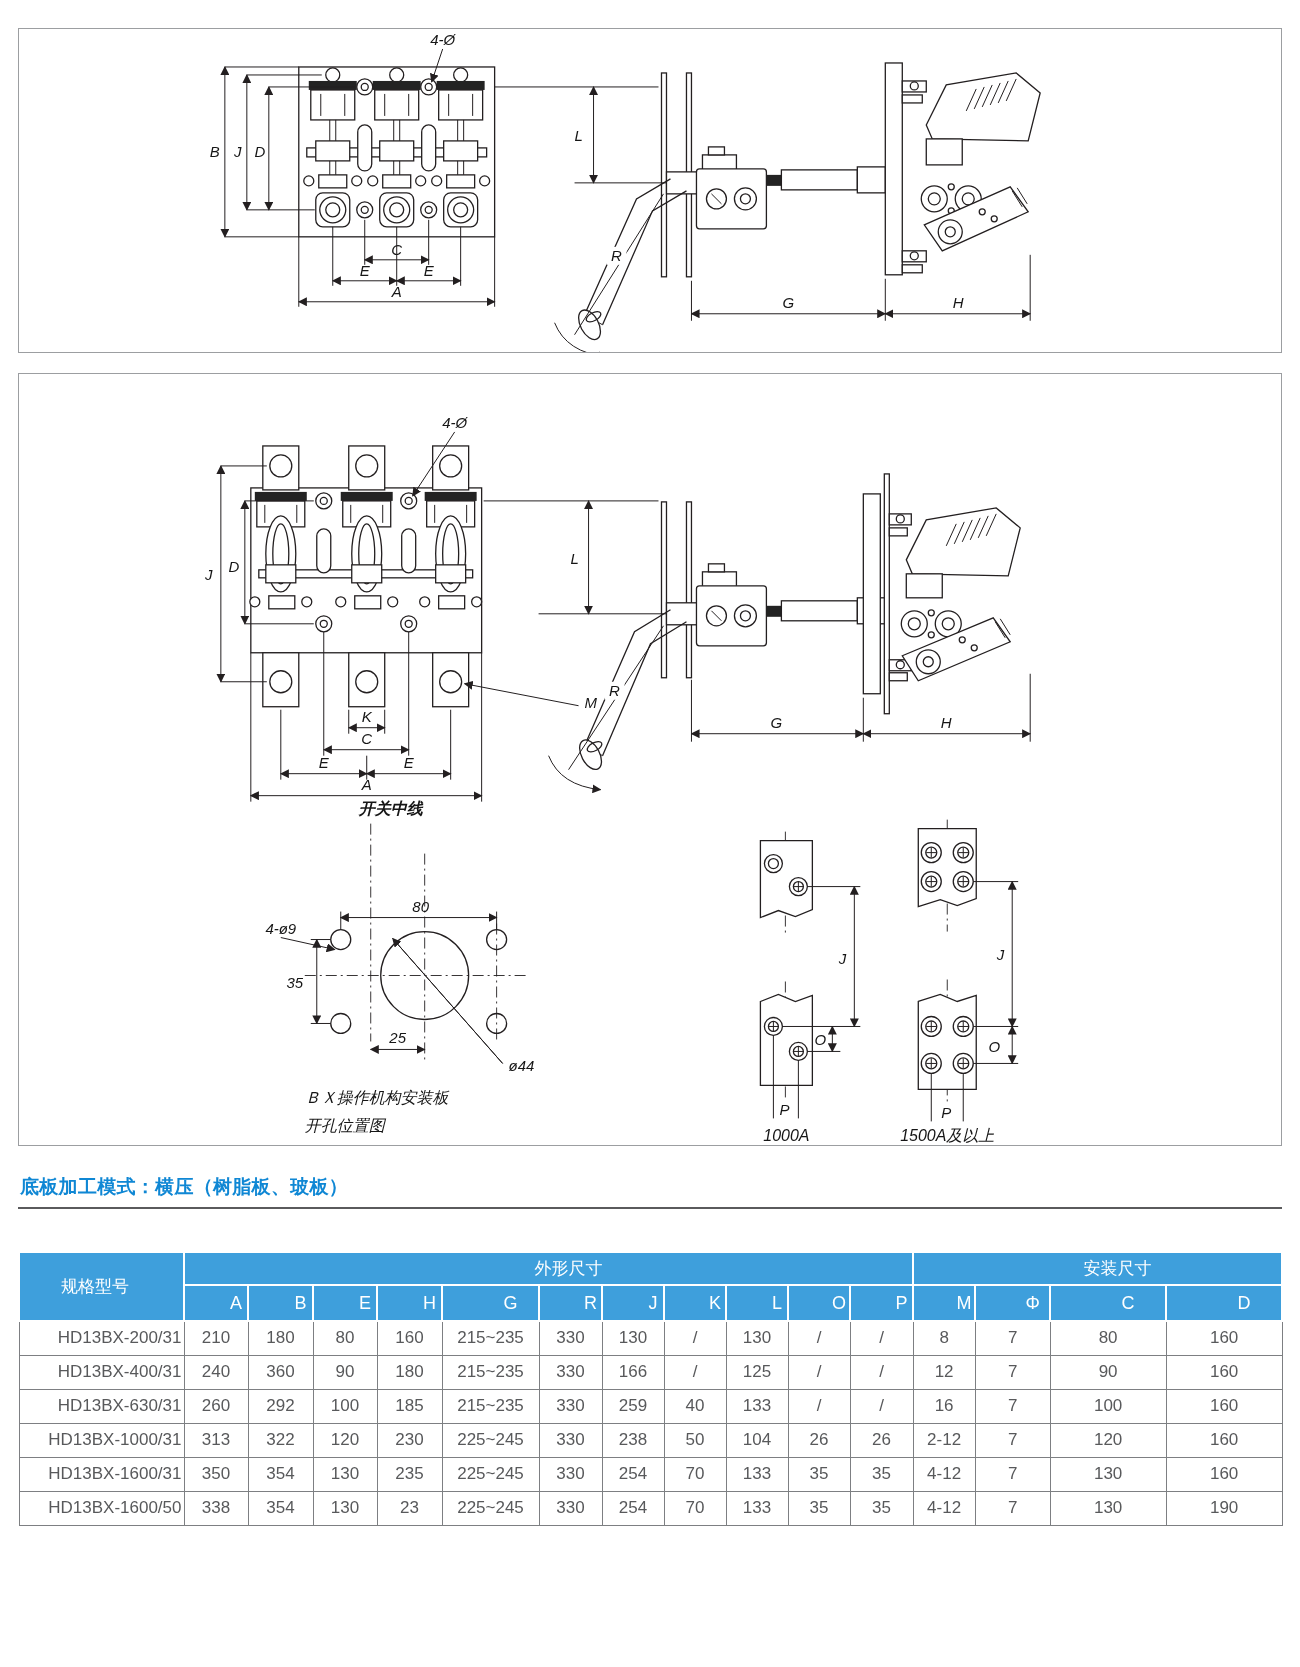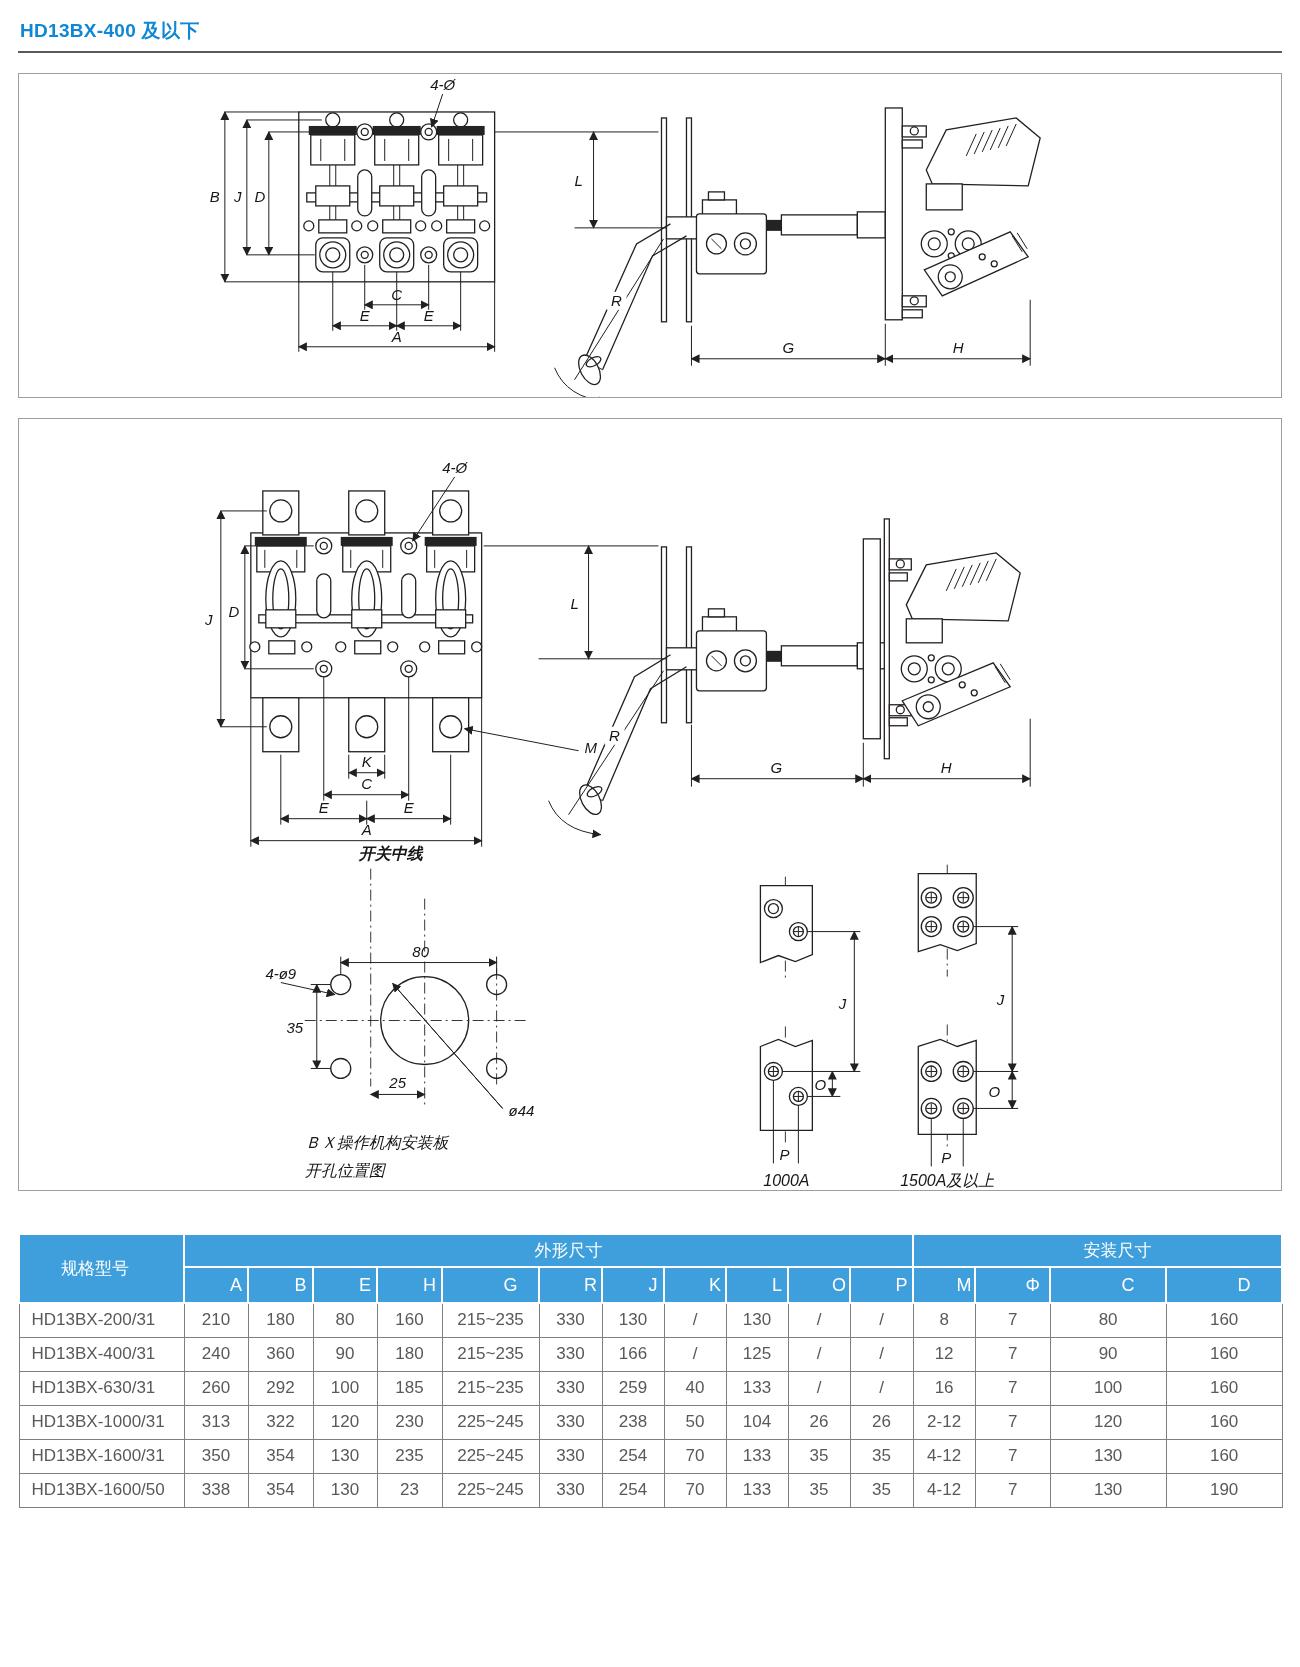--- a/index.html
+++ b/index.html
@@ -23,28 +23,27 @@
   .dk{fill:#232323;stroke:none;}
   
   .tbl-wrap{margin:42px 18px 0;}
   table.spec{border-collapse:collapse;table-layout:fixed;width:100%;}
   table.spec th{background:#3e9fdc;color:#fff;font-weight:normal;border:2px solid #fff;box-sizing:border-box;padding-left:41px;}
   th.model-th{text-align:left;padding-left:12px;font-size:17px;font-family:Liberation Serif, serif;}
   th.group-th{font-size:17px;height:33px;}
   tr.cols-row th{font-size:18px;height:36px;}
   table.spec td{border:1px solid #7d7f82;text-align:center;color:#58595b;font-size:17px;height:34px;
                 padding:0 2px;box-sizing:border-box;background:#fff;}
-  table.spec td.model{text-align:left;padding-left:12px;}
+  table.spec td.model{text-align:right;padding-left:12px;}
 </style>
 </head>
 <body>
 
 <div class="page">
 
-  <div class="sec-title">HD13BX-400 及以下</div>
 
   <div class="draw-box">
   <svg viewBox="0 0 1263 323" xmlns="http://www.w3.org/2000/svg">
     <defs>
       <marker id="arw" viewBox="0 0 10 10" refX="9" refY="5" markerWidth="9" markerHeight="9" orient="auto-start-reverse">
         <path d="M0,0 L10,5 L0,10 z" fill="#231f20"></path>
       </marker>
       <pattern id="hp" width="6" height="6" patternUnits="userSpaceOnUse" patternTransform="rotate(45)">
         <line x1="0" y1="0" x2="0" y2="6" stroke="#6b6b6b" stroke-width="1.4"></line>
       </pattern>
@@ -454,20 +453,21 @@
       <line x1="994" y1="653" x2="994" y2="690" class="dl"></line>
       <text x="982" y="679" class="lb" text-anchor="end">O</text>
       <line x1="913" y1="700" x2="913" y2="748" class="tl"></line>
       <line x1="945" y1="700" x2="945" y2="748" class="tl"></line>
       <text x="928" y="745" class="lb" text-anchor="middle">P</text>
       <text x="929" y="768" class="lbc" text-anchor="middle">1500A及以上</text>
     </g>
   </svg>
   </div>
 
+  <div class="sec-title" style="margin-top:18px">底板加工模式：横压（树脂板、玻板）</div>
 
   <div class="tbl-wrap">
     <table class="spec">
       <colgroup>
         <col style="width:165px">
           <col style="width:64px">
           <col style="width:65px">
           <col style="width:64px">
         <col style="width:65px">
           <col style="width:97px">

